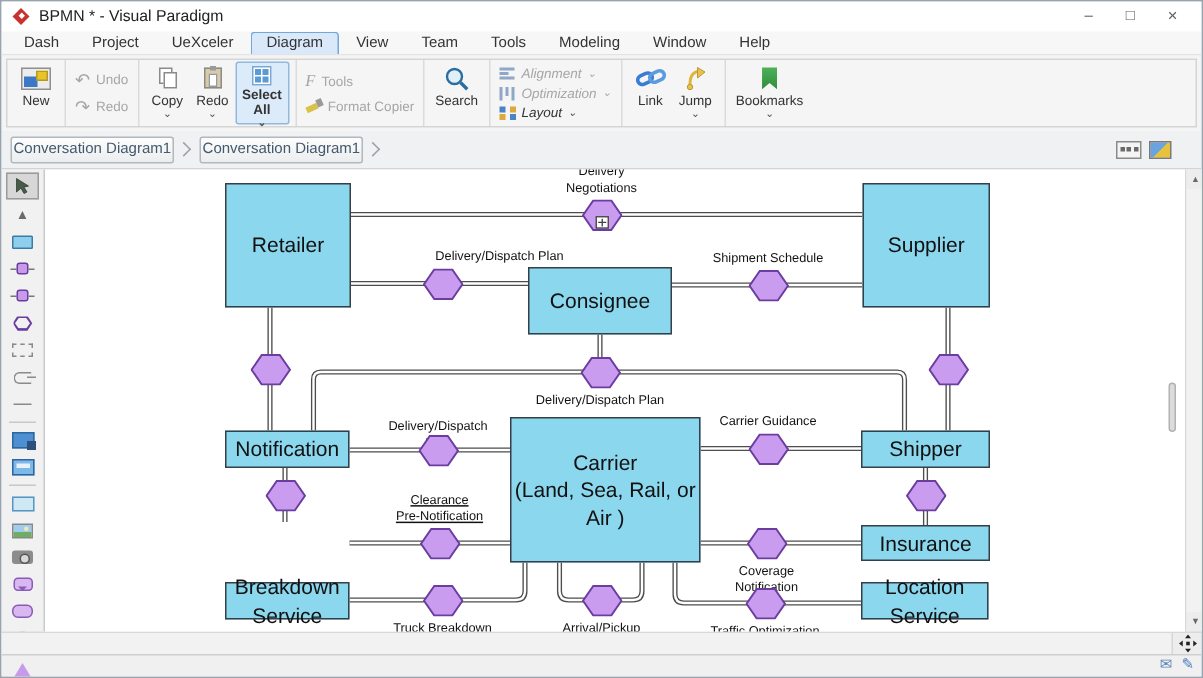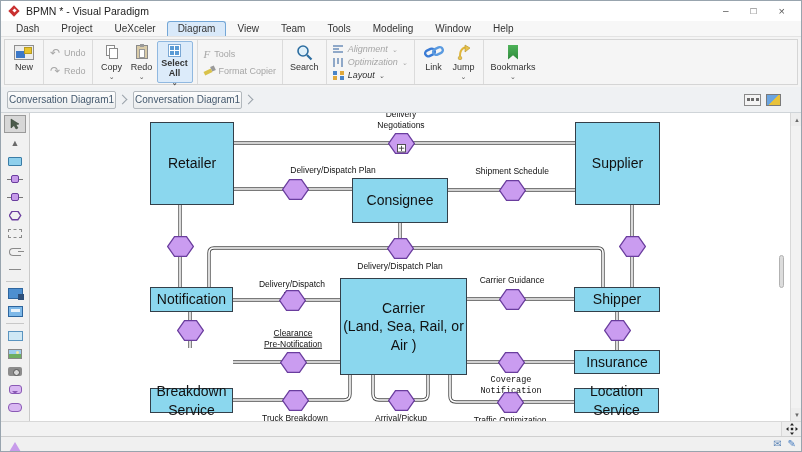--- a/index.html
+++ b/index.html
@@ -483,21 +483,21 @@
             <polygon points="7.5,0.7 19.5,0.7 26.3,10.5 19.5,20.3 7.5,20.3 0.7,10.5" fill="#ca9cf0" stroke="#6a3d9e" stroke-width="1.3"></polygon>
           </svg></div>
         <div class="hexnode" style="left: 249.5px; top: 238.5px; width: 27px; height: 21px;"><svg width="27" height="21">
             <polygon points="7.5,0.7 19.5,0.7 26.3,10.5 19.5,20.3 7.5,20.3 0.7,10.5" fill="#ca9cf0" stroke="#6a3d9e" stroke-width="1.3"></polygon>
           </svg></div>
         <div class="conv-label" style="left: 263px; top: 236px; transform: translate(-50%, -100%); text-decoration: underline;">Clearance
 Pre-Notification</div>
         <div class="hexnode" style="left: 467.5px; top: 238.5px; width: 27px; height: 21px;"><svg width="27" height="21">
             <polygon points="7.5,0.7 19.5,0.7 26.3,10.5 19.5,20.3 7.5,20.3 0.7,10.5" fill="#ca9cf0" stroke="#6a3d9e" stroke-width="1.3"></polygon>
           </svg></div>
-        <div class="conv-label" style="left: 481px; top: 262px; transform: translateX(-50%); font-family: Liberation Mono, monospace;">Coverage
+        <div class="conv-label" style="left: 481px; top: 262px; transform: translateX(-50%);">Coverage
 Notification</div>
         <div class="hexnode" style="left: 251.5px; top: 276.5px; width: 27px; height: 21px;"><svg width="27" height="21">
             <polygon points="7.5,0.7 19.5,0.7 26.3,10.5 19.5,20.3 7.5,20.3 0.7,10.5" fill="#ca9cf0" stroke="#6a3d9e" stroke-width="1.3"></polygon>
           </svg></div>
         <div class="conv-label" style="left: 265px; top: 300px; transform: translateX(-50%);">Truck Breakdown
 Provision</div>
         <div class="hexnode" style="left: 357.5px; top: 276.5px; width: 27px; height: 21px;"><svg width="27" height="21">
             <polygon points="7.5,0.7 19.5,0.7 26.3,10.5 19.5,20.3 7.5,20.3 0.7,10.5" fill="#ca9cf0" stroke="#6a3d9e" stroke-width="1.3"></polygon>
           </svg></div>
         <div class="conv-label" style="left: 371px; top: 300px; transform: translateX(-50%);">Arrival/Pickup

